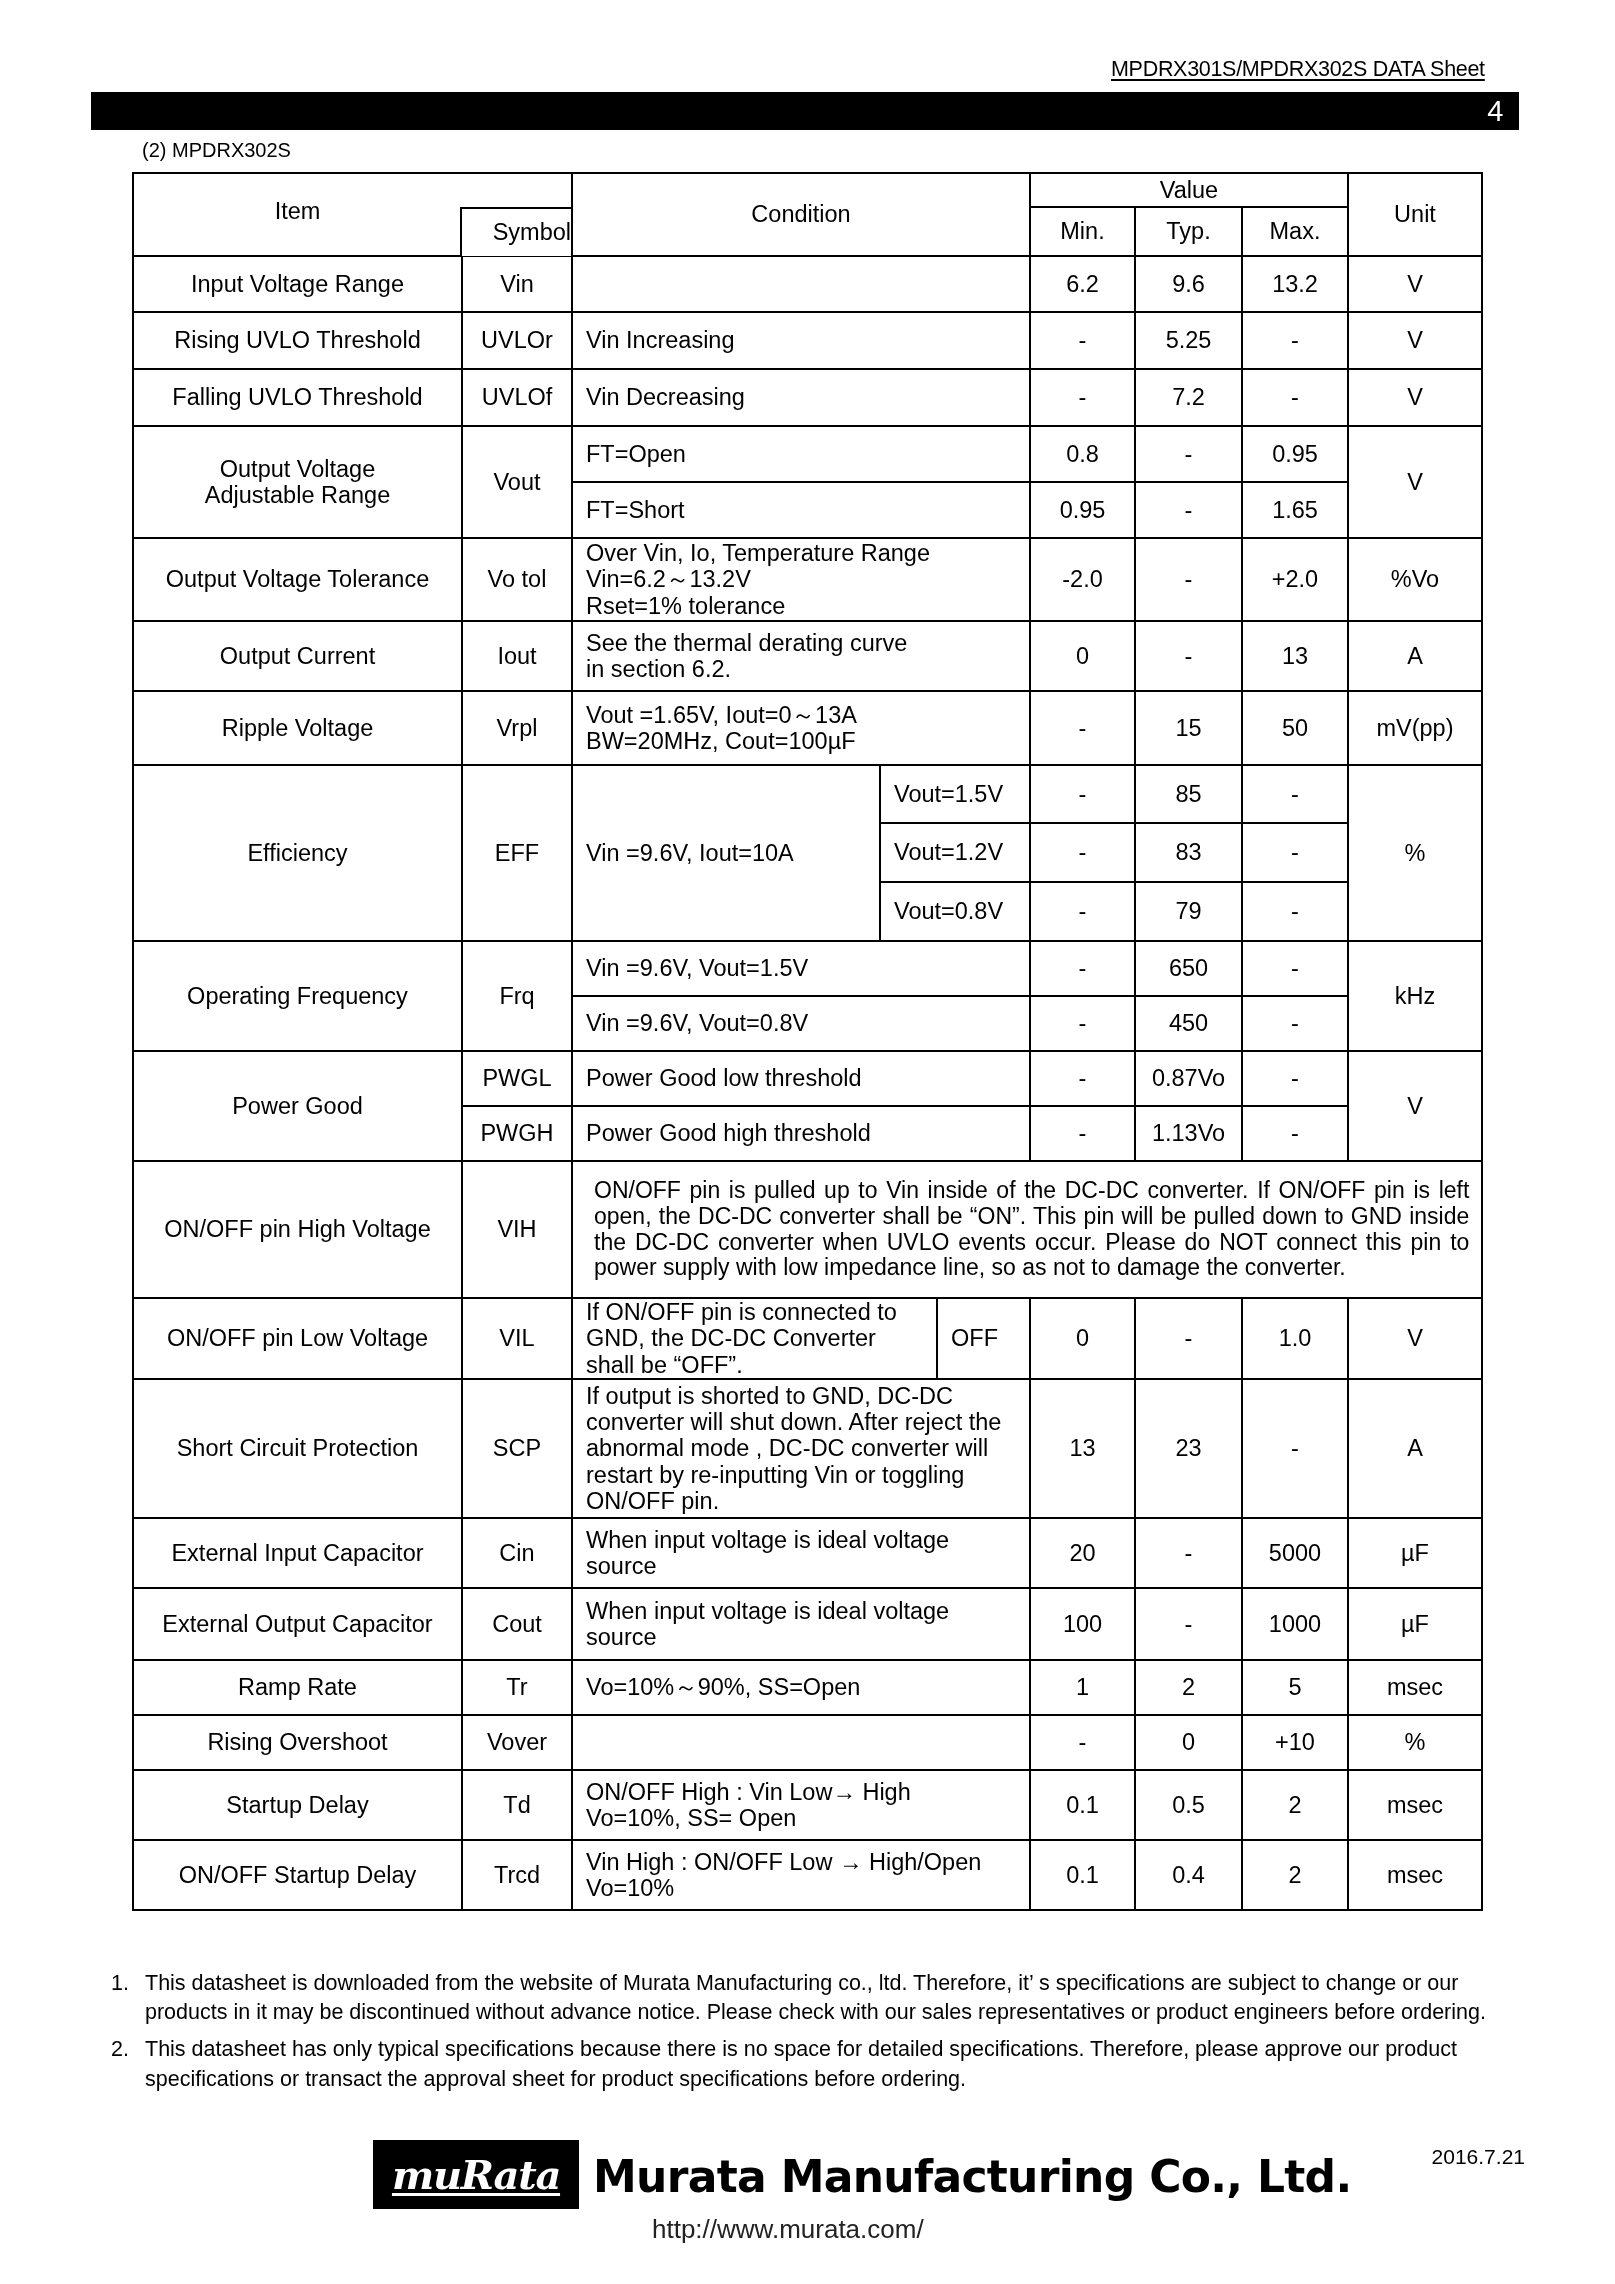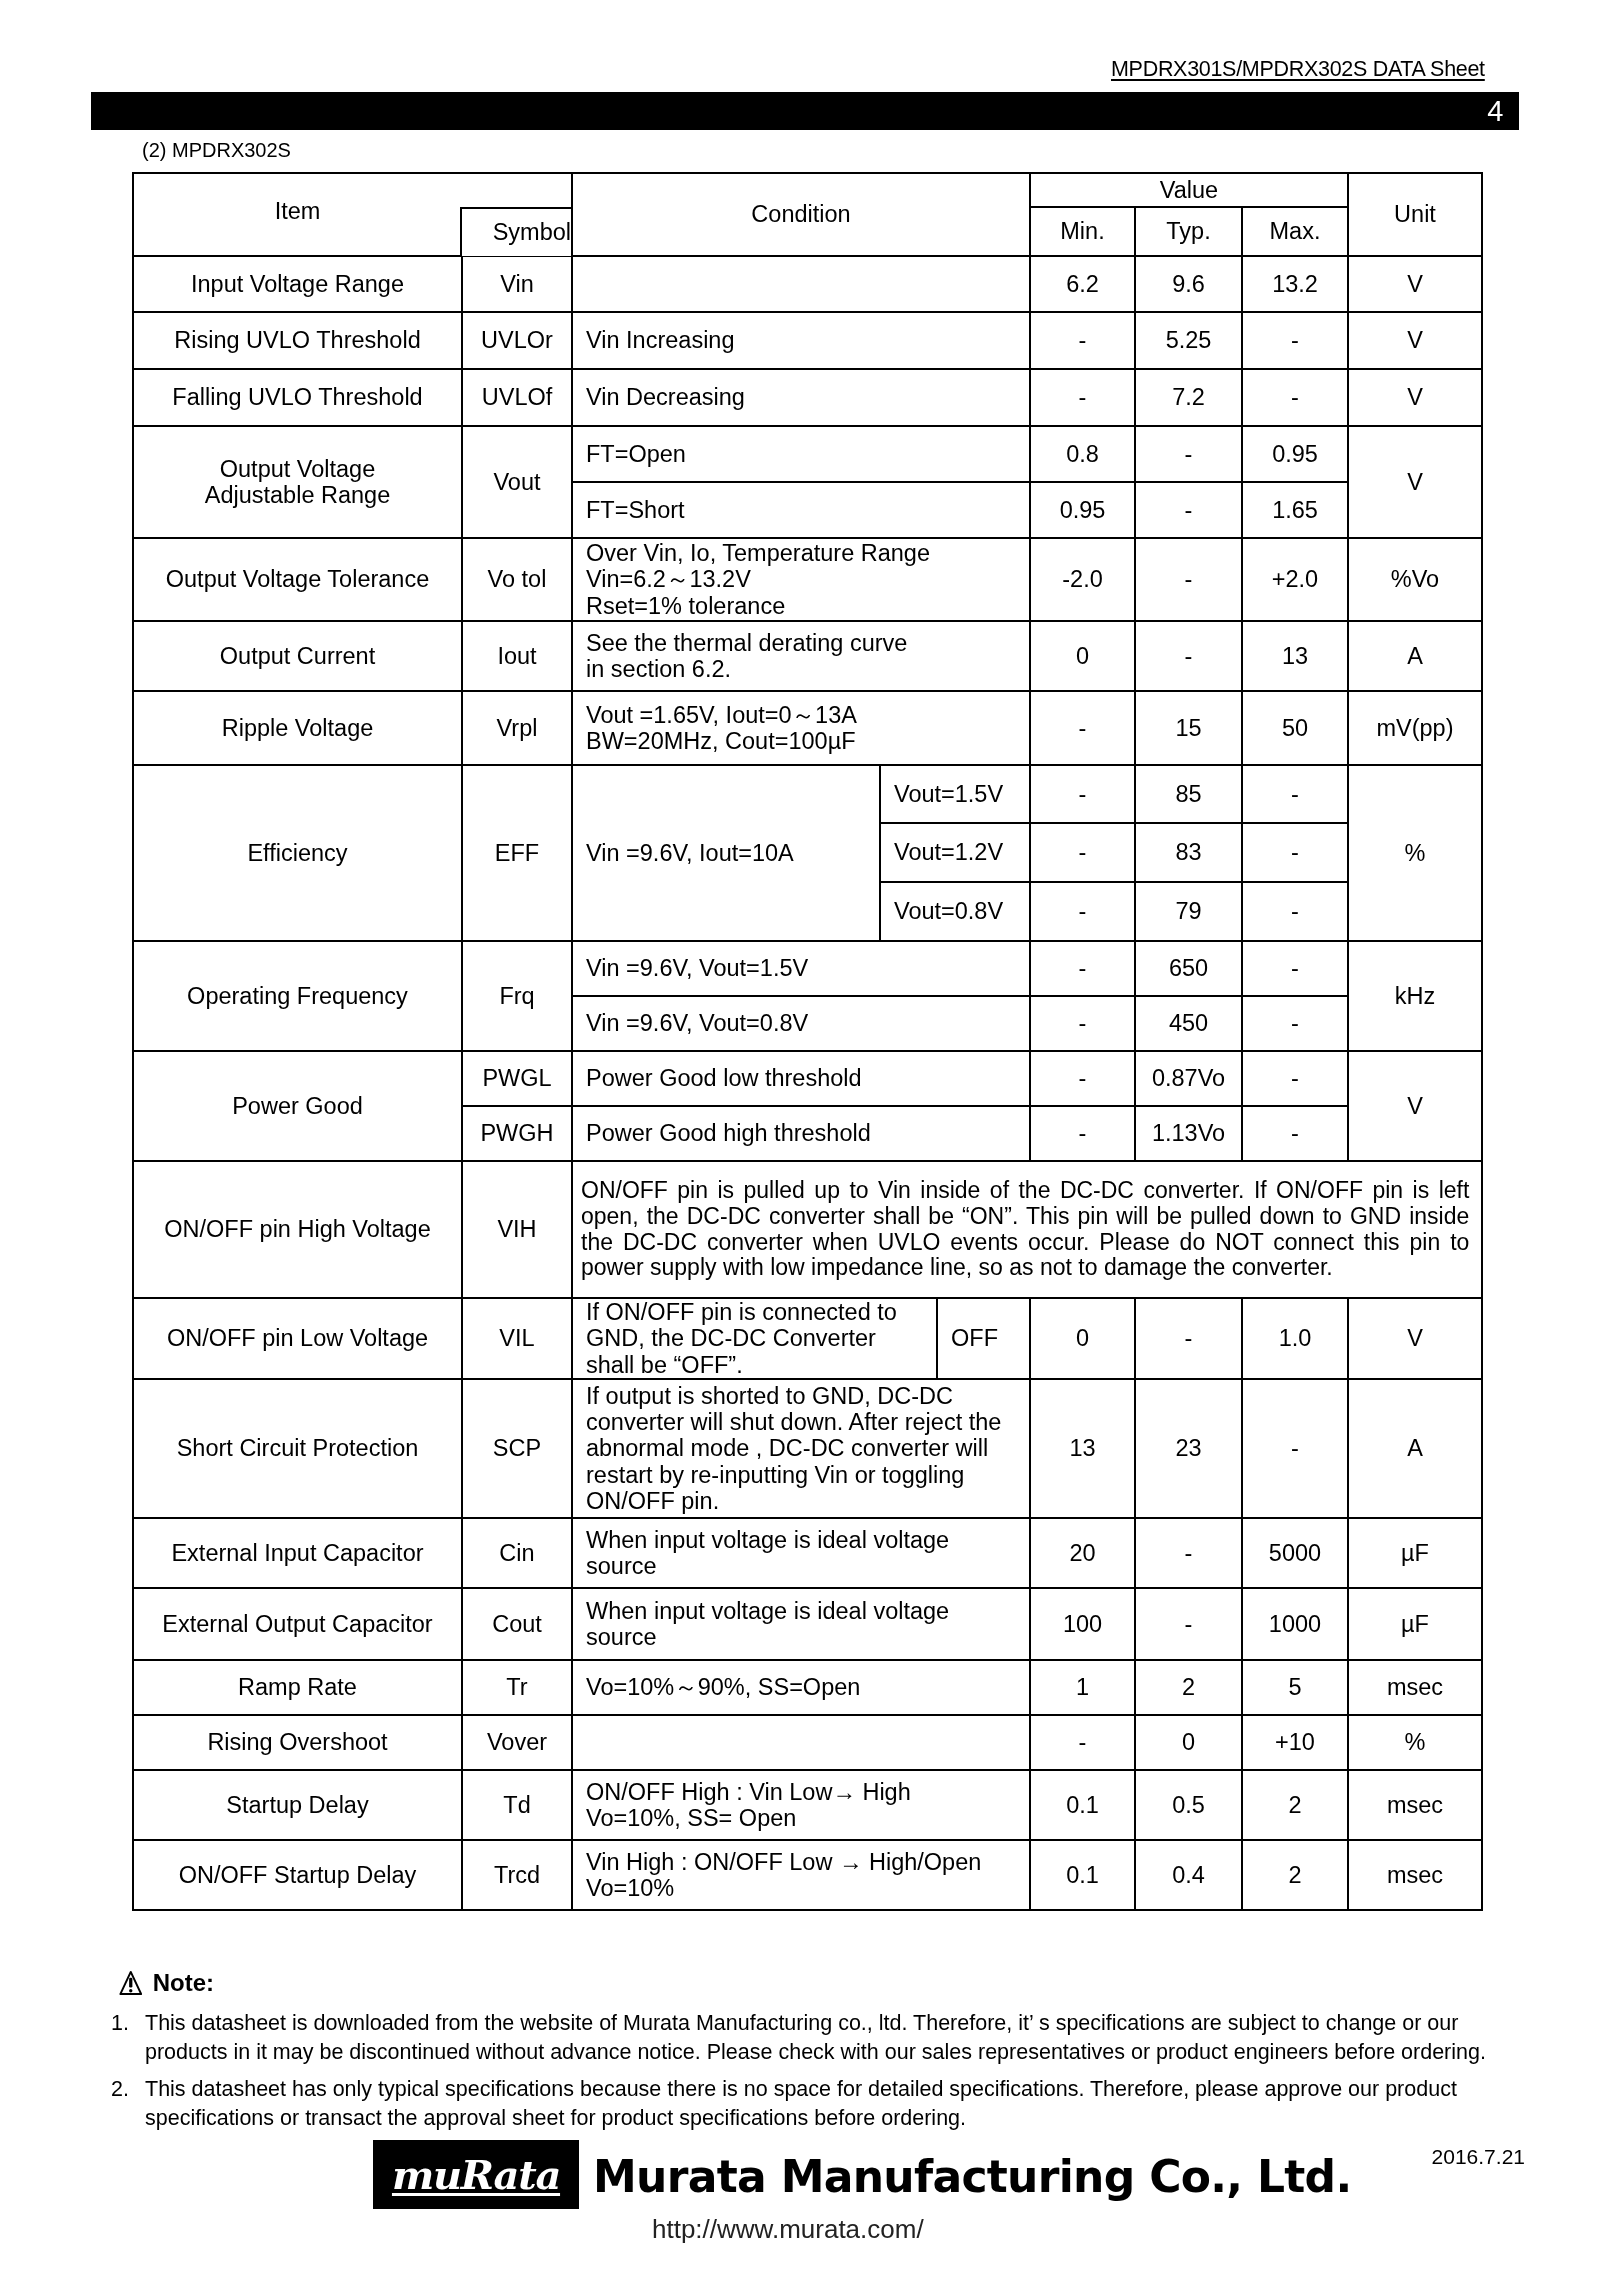--- a/index.html
+++ b/index.html
@@ -4,21 +4,21 @@
 <style>
   html, body { margin: 0; padding: 0; background: #ffffff; }
   body { width: 1616px; height: 2284px; position: relative; overflow: hidden; font-family: "Liberation Sans", sans-serif; color: #000; }
   .hdr-title { position: absolute; left: 1111px; top: 57px; font-size: 21.5px; text-decoration: underline; text-decoration-thickness: 2px; text-underline-offset: 3.3px; letter-spacing: -0.3px; text-align: center; }
   .black-bar { position: absolute; left: 91px; top: 92px; width: 1428px; height: 38px; background: #000; }
   .page-num { position: absolute; right: 15.6px; top: 2.6px; color: #fff; font-size: 29px; }
   .section-title { position: absolute; left: 142px; top: 139px; font-size: 20px; }
   table.spec { position: absolute; left: 132px; top: 172px; border-collapse: collapse; table-layout: fixed; font-size: 23.5px; }
   table.spec td { border: 2px solid #000; padding: 0; text-align: center; vertical-align: middle; line-height: 1.12; }
   table.spec td.l { text-align: left; padding-left: 13px; padding-right: 22px; }
-  table.spec td.j { text-align: justify; text-align-last: left; padding-left: 8px; padding-right: 11.7px; font-size: 23px; }
+  table.spec td.j { text-align: justify; text-align-last: left; padding-left: 21px; padding-right: 11.7px; font-size: 23px; }
   .notes { position: absolute; left: 111px; top: 1969px; width: 1395px; font-size: 21.5px; }
   .note-head { display: flex; align-items: center; font-weight: bold; font-size: 24px; margin-bottom: 11.7px; margin-left: 7.8px; }
   .warn-icon { width: 23.5px; height: 26px; margin-right: 10.4px; }
   .note-item { display: flex; margin-bottom: 7.8px; line-height: 1.36; }
   .note-num { width: 34px; flex: none; }
   .date { position: absolute; right: 91px; top: 2145px; font-size: 21px; }
   .logo-box { position: absolute; left: 373px; top: 2140px; width: 206px; height: 69px; background: #000; display: flex; align-items: center; justify-content: center; }
   .logo-text { color: #fff; font-family: "DejaVu Serif", serif; font-style: italic; font-weight: bold; font-size: 40px; letter-spacing: -1.3px; text-decoration: underline; text-decoration-thickness: 3.3px; text-underline-offset: 3.9px; }
   .company { position: absolute; left: 593px; top: 2151px; font-size: 44px; font-weight: bold; font-family: "DejaVu Sans", sans-serif; letter-spacing: -0.7px; }
   .url { position: absolute; left: 652px; top: 2214px; font-size: 26px; color: #222; }
@@ -314,28 +314,20 @@
     <td>msec</td>
   </tr>
 </tbody>
   </table>
 
 <div style="position:absolute;left:460px;top:207px;width:109px;height:47px;border-top:2px solid #000;border-left:2px solid #000;background:#fff;display:flex;align-items:center;justify-content:flex-end;font-size:23.5px;">
   <span>Symbol</span>
 </div>
 
 <div class="notes">
-  <div class="note-head">
-    <svg class="warn-icon" viewBox="0 0 36 40">
-      <path d="M18 3 L34 37 L2 37 Z" fill="none" stroke="#000" stroke-width="3" stroke-linejoin="round"></path>
-      <rect x="15.5" y="12" width="5" height="15" rx="2" fill="#000"></rect>
-      <circle cx="18" cy="32" r="2.6" fill="#000"></circle>
-    </svg>
-    <span>Note:</span>
-  </div>
   <div class="note-item">
     <span class="note-num">1.</span>
     <span>This datasheet is downloaded from the website of Murata Manufacturing co., ltd. Therefore, it’ s specifications are subject to change or our products in it may be discontinued without advance notice. Please check with our sales representatives or product engineers before ordering.</span>
   </div>
   <div class="note-item">
     <span class="note-num">2.</span>
     <span>This datasheet has only typical specifications because there is no space for detailed specifications. Therefore, please approve our product specifications or transact the approval sheet for product specifications before ordering.</span>
   </div>
 </div>
 

